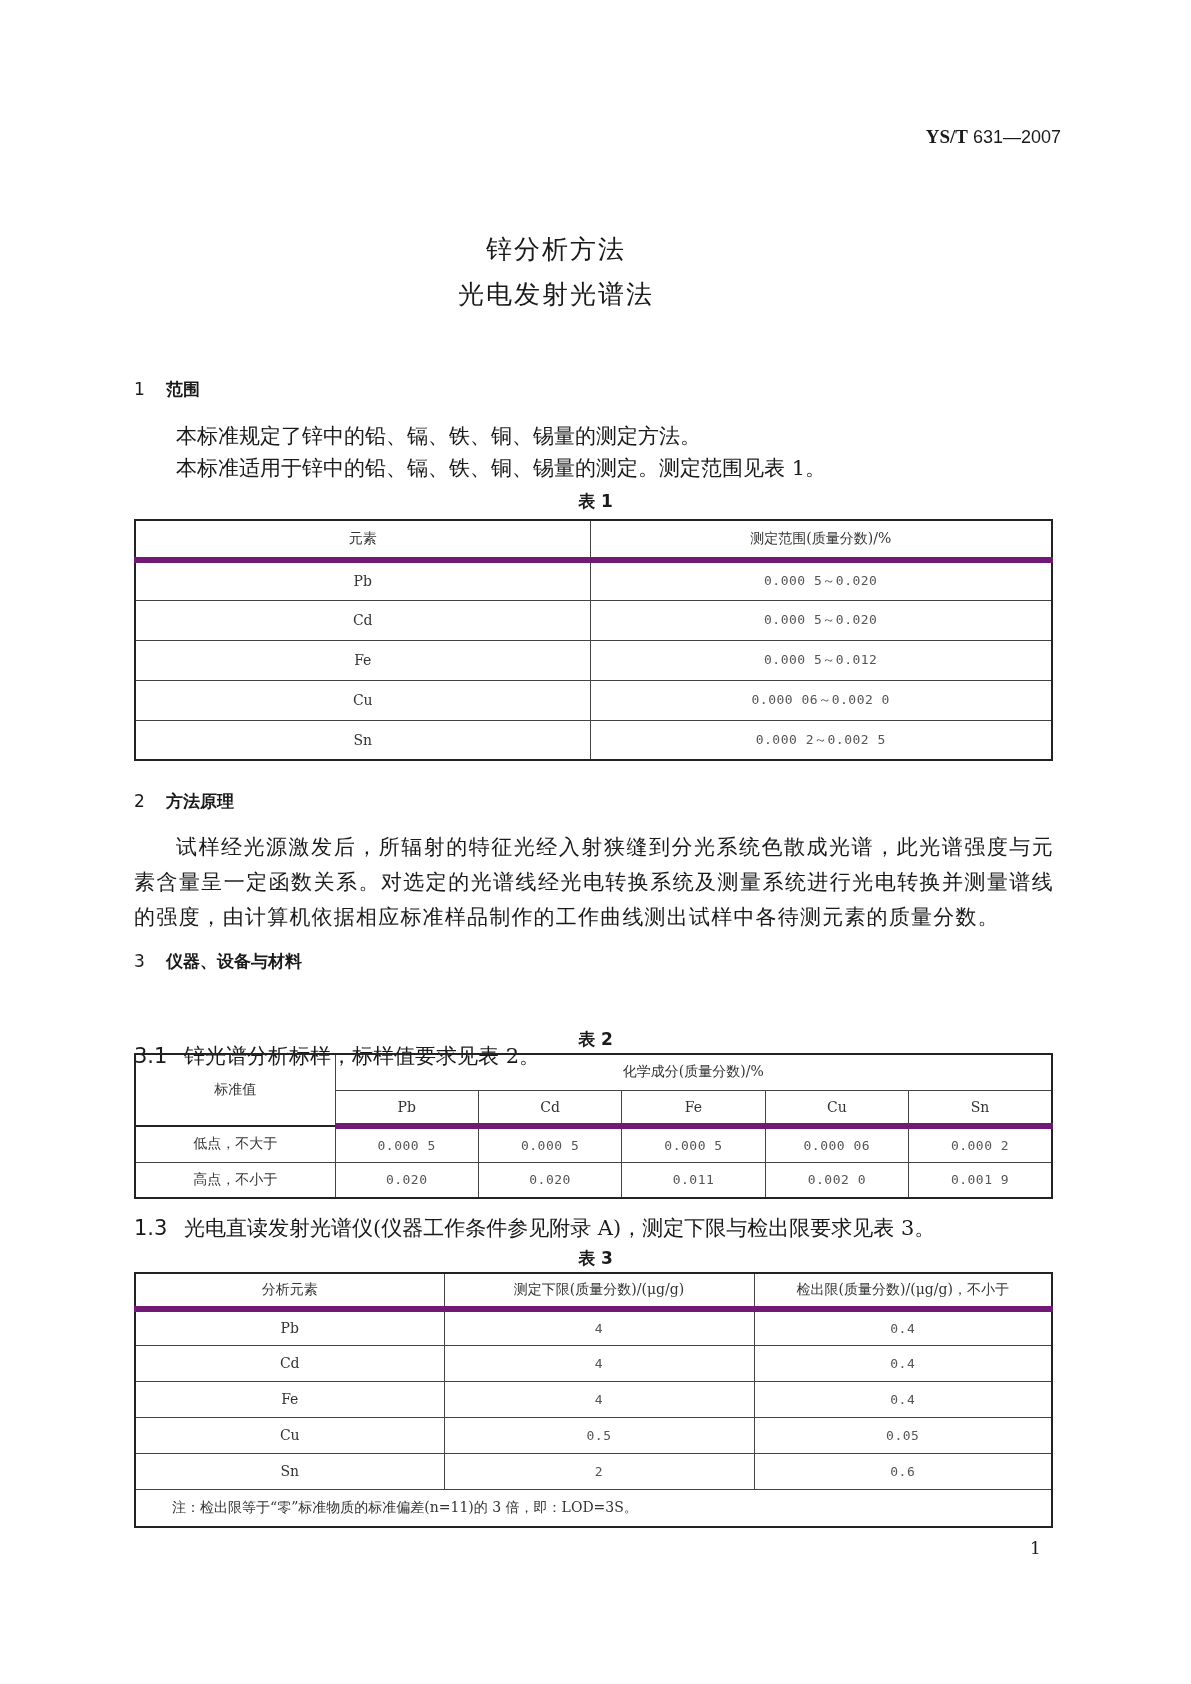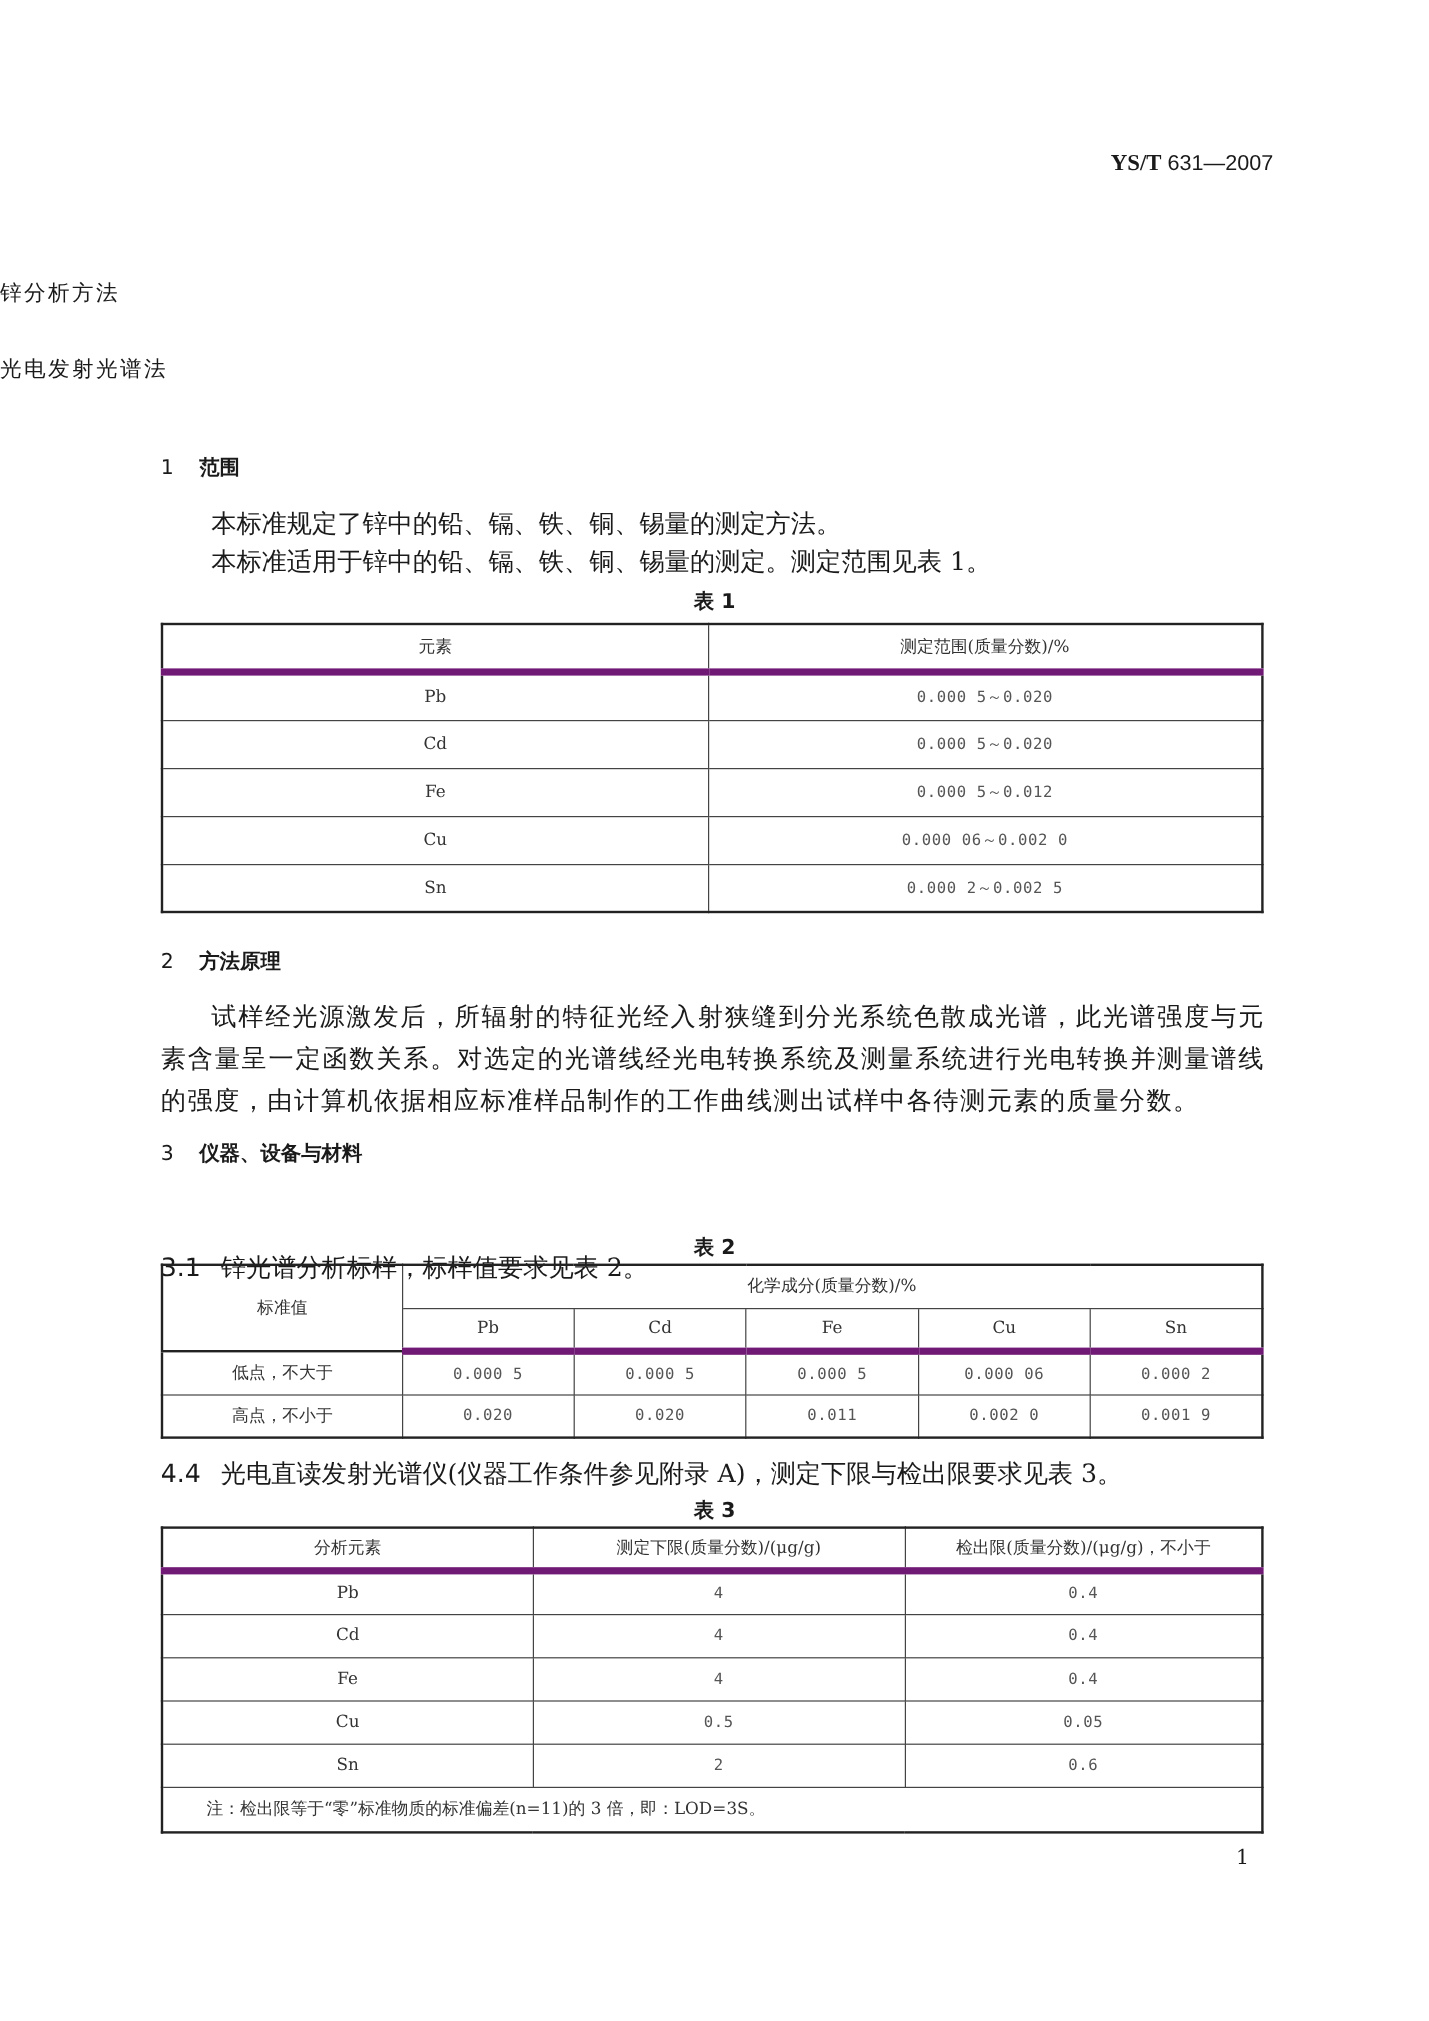--- a/index.html
+++ b/index.html
@@ -1,41 +1,41 @@
 <!DOCTYPE html>
 <html><head>
   <meta charset="utf-8">
   <style>
     html, body { margin: 0; padding: 0; background: #ffffff; }
     body { width: 1191px; height: 1684px; position: relative; overflow: hidden; color: #1a1a1a; font-family: "DejaVu Serif", serif; }
     .abs { position: absolute; }
     .std-no { right: 130px; top: 126px; font-size: 18px; font-family: "Liberation Sans", sans-serif; }
     .std-no b { font-family: "Liberation Serif", serif; font-weight: bold; font-size: 19px; }
-    .title { left: 0; width: 1112px; font-family: "DejaVu Sans", sans-serif; font-size: 18px; letter-spacing: 2px; }
+    .title { left: 0; width: 1112px; text-align: center; font-family: "DejaVu Sans", sans-serif; font-size: 26px; letter-spacing: 2px; }
     .h { font-family: "DejaVu Sans", sans-serif; font-size: 17px; font-weight: bold; left: 134px; }
     .h .num { display: inline-block; width: 32px; font-weight: normal; }
     .p { font-size: 21px; left: 134px; width: 920px; line-height: 33px; }
     .p.indent { text-indent: 42px; }
     .just { text-align: justify; text-align-last: left; letter-spacing: 1.2px; }
     .cap { left: 0; width: 1191px; text-align: center; font-family: "DejaVu Sans", sans-serif; font-size: 17px; font-weight: bold; }
     table { border-collapse: collapse; position: absolute; left: 134px; width: 919px; font-size: 14px; color: #333; table-layout: fixed; }
     table td { border: 1px solid #444; text-align: center; vertical-align: middle; padding: 0; }
     table.outer { border: 2px solid #222; }
     .thick-b td { border-bottom: 6px solid #701a75; }
     .num-cell { font-family: "DejaVu Sans Mono", monospace; font-size: 13px; letter-spacing: 0.5px; color: #555; }
     .note-cell { text-align: left !important; padding-left: 36px !important; }
     .page-no { left: 1030px; top: 1538px; font-size: 17px; }
   </style>
 </head>
 <body>
 
 <div class="abs std-no"><b>YS/T</b><span> 631—2007</span></div>
 
 <div class="abs title" style="top:232px;">锌分析方法</div>
-<div class="abs title" style="top:277px;margin-top:18px;">光电发射光谱法</div>
+<div class="abs title" style="top:277px;">光电发射光谱法</div>
 
 <div class="abs h" style="top:378px;"><span class="num">1</span><span>范围</span></div>
 <div class="abs p indent" style="top:420px;">本标准规定了锌中的铅、镉、铁、铜、锡量的测定方法。</div>
 <div class="abs p indent" style="top:452px;">本标准适用于锌中的铅、镉、铁、铜、锡量的测定。测定范围见表 1。</div>
 
 <div class="abs cap" style="top:490px;">表 1</div>
 <table class="outer" style="top:519px;">
   <colgroup>
       <col style="width:455px">
       <col>
@@ -108,21 +108,21 @@
     <td>高点，不小于</td>
     <td class="num-cell">0.020</td>
     <td class="num-cell">0.020</td>
     <td class="num-cell">0.011</td>
     <td class="num-cell">0.002 0</td>
     <td class="num-cell">0.001 9</td>
   </tr>
 </tbody>
   </table>
 
-<div class="abs p" style="top:1212px;"><span style="display:inline-block;width:50px;font-family:'DejaVu Sans',sans-serif;">4.4</span><span>光电直读发射光谱仪(仪器工作条件参见附录 A)，测定下限与检出限要求见表 3。</span></div>
+<div class="abs p" style="top:1212px;"><span style="display:inline-block;width:50px;font-family:'DejaVu Sans',sans-serif;">1.3</span><span>光电直读发射光谱仪(仪器工作条件参见附录 A)，测定下限与检出限要求见表 3。</span></div>
 
 <div class="abs cap" style="top:1247px;">表 3</div>
 <table class="outer" style="top:1272px;">
   <colgroup>
       <col style="width:309px">
       <col style="width:310px">
       <col>
     </colgroup>
   <tbody>
       <tr class="thick-b" style="height:36px;">

